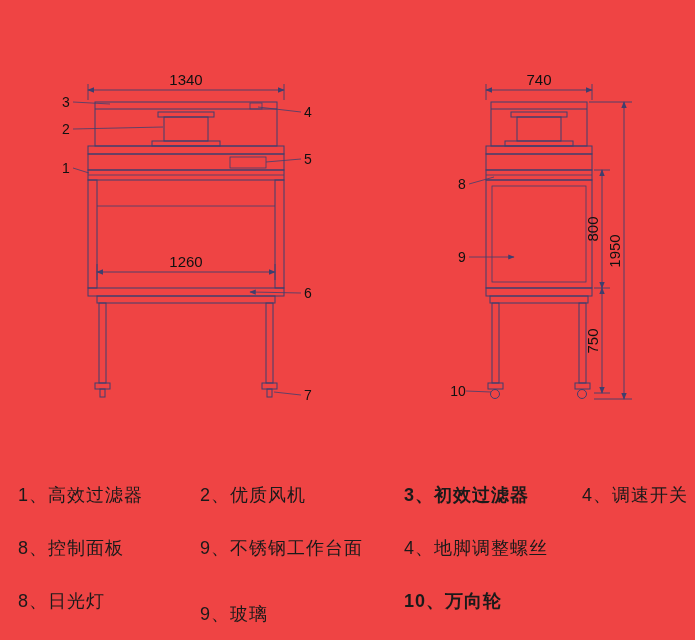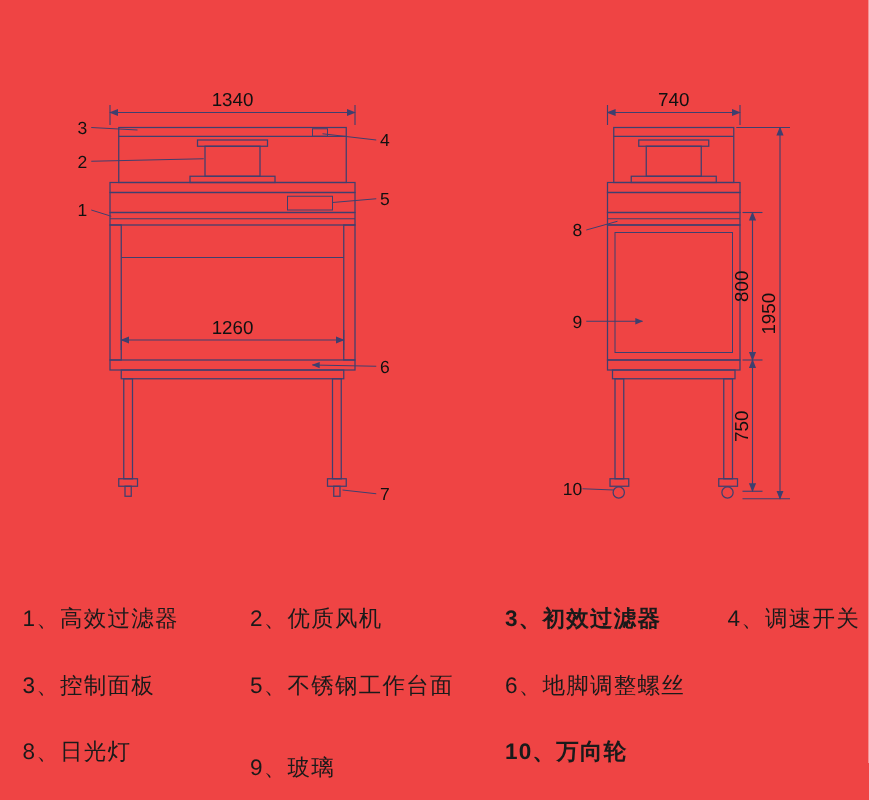--- a/index.html
+++ b/index.html
@@ -175,22 +175,22 @@
       </g>
     </g>
   </svg>
 
   <div>
     <span class="legend-item" style="left:18px;top:483px;">1、高效过滤器</span>
     <span class="legend-item" style="left:200px;top:483px;text-align:center;">2、优质风机</span>
     <span class="legend-item" style="left:404px;top:483px;font-weight:bold;">3、初效过滤器</span>
     <span class="legend-item" style="left:570px;top:483px;margin-left:12px;">4、调速开关</span>
 
-    <span class="legend-item" style="left:18px;top:536px;">3、控制面板</span>
-    <span class="legend-item" style="left:200px;top:536px;">5、不锈钢工作台面</span>
-    <span class="legend-item" style="left:404px;top:536px;">6、地脚调整螺丝</span>
+    <span class="legend-item" style="left:18px;top:536px;">8、控制面板</span>
+    <span class="legend-item" style="left:200px;top:536px;">9、不锈钢工作台面</span>
+    <span class="legend-item" style="left:404px;top:536px;">4、地脚调整螺丝</span>
 
     <span class="legend-item" style="left:18px;top:589px;">8、日光灯</span>
     <span class="legend-item" style="left:200px;top:602px;text-align:center;">9、玻璃</span>
     <span class="legend-item" style="left:404px;top:589px;font-weight:bold;">10、万向轮</span>
   </div>
 
 </div>
 
 </body></html>

